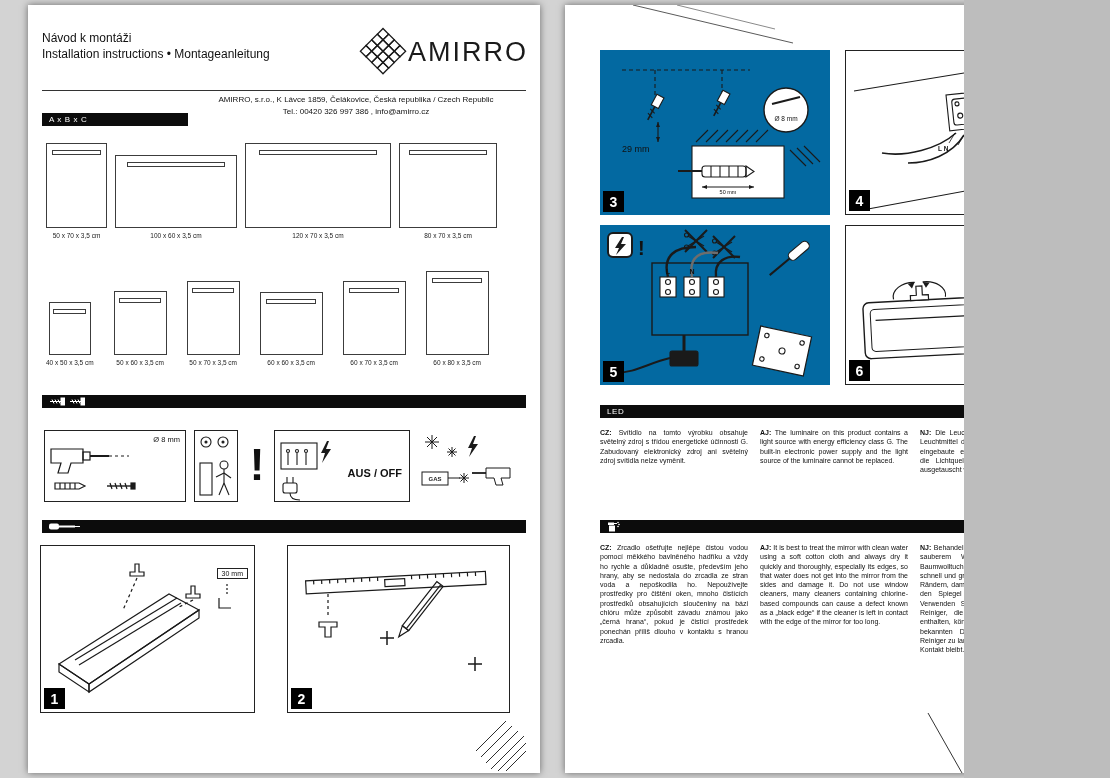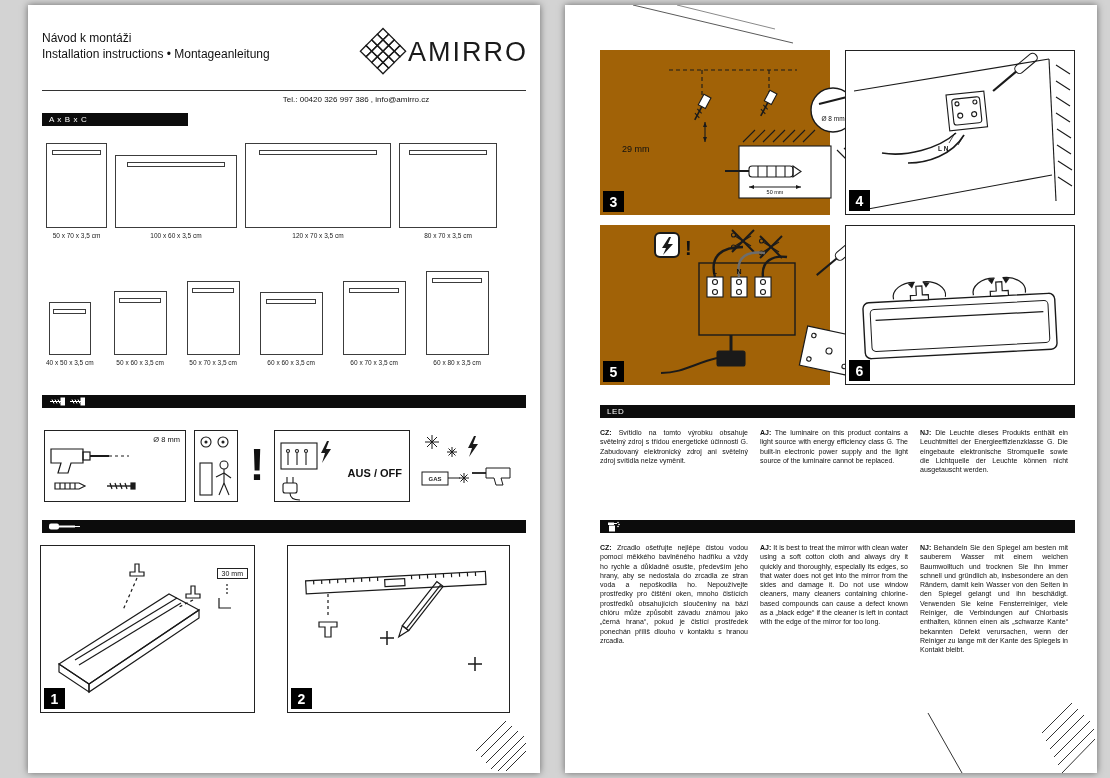--- a/index.html
+++ b/index.html
@@ -1,31 +1,31 @@
 <!DOCTYPE html>
 <html><head>
 <meta charset="utf-8">
 <style>
   * { margin:0; padding:0; box-sizing:border-box; }
   html,body { background:#bdbdbd; }
   body { font-family:"Liberation Sans", sans-serif; color:#111; }
-  .canvas { position:relative; width:1110px; height:778px; background:#d3d3d3; overflow:hidden; }
+  .canvas { position:relative; width:964px; height:778px; background:#d3d3d3; overflow:hidden; }
   .page { position:absolute; top:5px; height:768px; background:#ffffff; box-shadow:0 0 7px rgba(0,0,0,.5); }
   .page.left { left:28px; width:512px; }
   .page.right { left:565px; width:532px; }
   .abs { position:absolute; }
   .bar { position:absolute; background:#0c0c0c; height:13px; color:#fff; display:flex; align-items:center; gap:7px; padding:0 7px; font-size:8px; letter-spacing:.6px; }
   .mirror-row { position:absolute; display:flex; align-items:flex-end; }
   .mirror-cell { display:flex; flex-direction:column; align-items:center; }
   .mirror { position:relative; border:1px solid #3c3c3c; background:#fff; }
   .mirror .strip { position:absolute; top:6px; left:9%; right:9%; height:5px; border:1px solid #3c3c3c; }
   .size-label { font-size:6.5px; color:#222; margin-top:4px; white-space:nowrap; }
   .stepnum { position:absolute; left:3px; bottom:3px; width:21px; height:21px; background:#000; color:#fff; font-weight:bold; font-size:14px; display:flex; align-items:center; justify-content:center; }
   .panel { position:absolute; }
-  .panel.gray { background:#a16207;padding-left:47px; }
+  .panel.gray { background:#0369a1; }
   .panel.line { background:#fff; border:1px solid #222; }
   .cols { position:absolute; display:flex; gap:12px; }
   .col { width:148px; font-size:7px; line-height:1.33; text-align:justify; color:#101010; }
   .col b { font-weight:bold; }
   svg { display:block; }
 </style>
 </head>
 <body>
 
 <div class="canvas">
@@ -57,20 +57,21 @@
             <rect x="16" y="24" width="8" height="8"></rect>
             <rect x="24" y="24" width="8" height="8"></rect>
         </g>
       </svg>
       <div style="font-size:27px; letter-spacing:2px; color:#1a1a1a;">AMIRRO</div>
     </div>
 
     <div class="abs" style="left:14px; right:14px; top:85px; border-top:1px solid #333;"></div>
 
     <div class="abs" style="top:89px; right:14px; width:340px; text-align:center; font-size:8px; line-height:1.5; color:#111;">
+      <div>AMIRRO, s.r.o., K Lávce 1859, Čelákovice, Česká republika / Czech Republic</div>
       <div>Tel.: 00420 326 997 386 , info@amirro.cz</div>
     </div>
 
     <div class="bar" style="left:14px; top:108px; width:146px;">
       <span>A x B x C</span>
     </div>
 
     <div class="mirror-row" style="left:18px; top:138px; gap:8px;">
       <div class="mirror-cell">
         <div class="mirror" style="width:61px; height:85px;">

